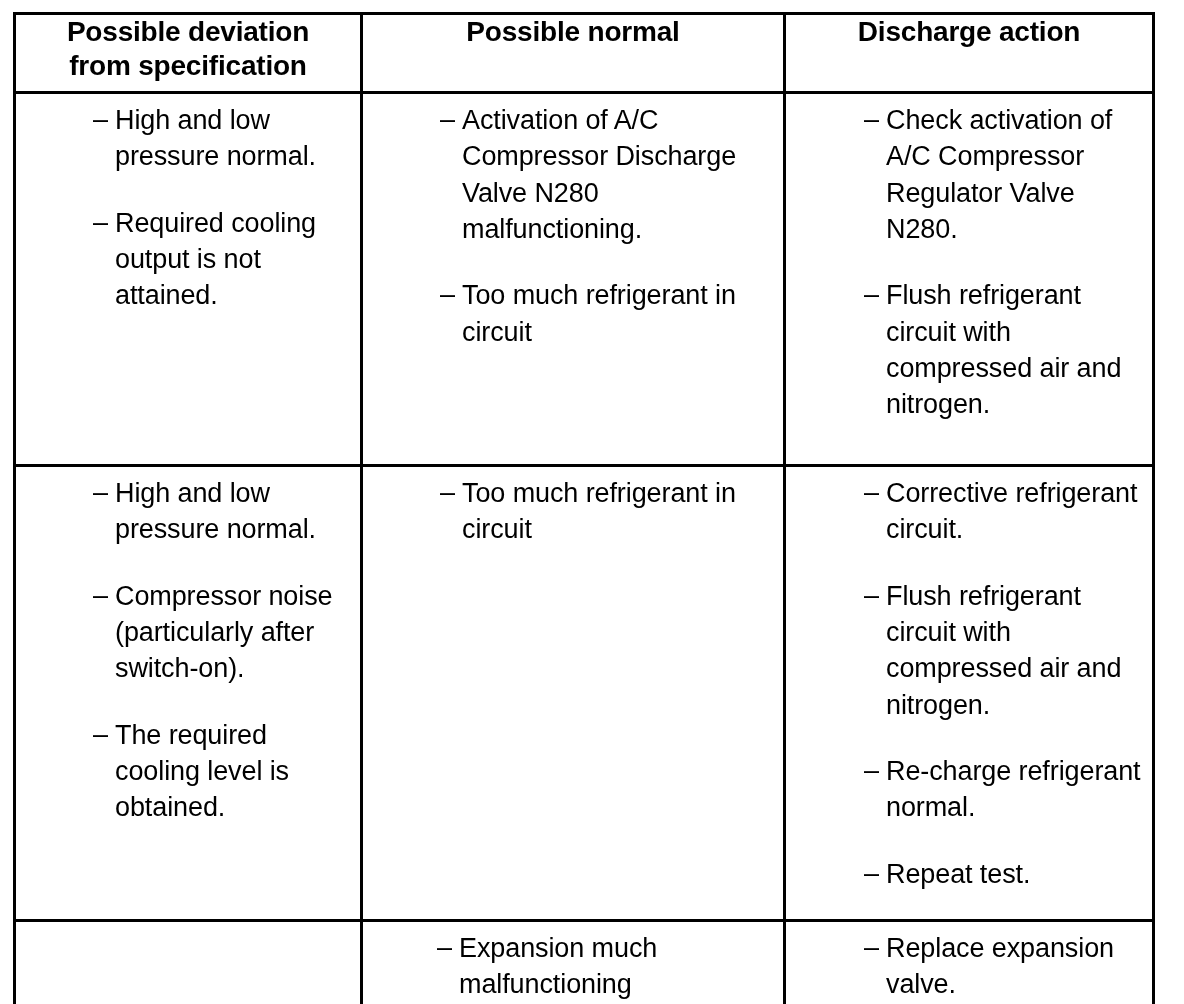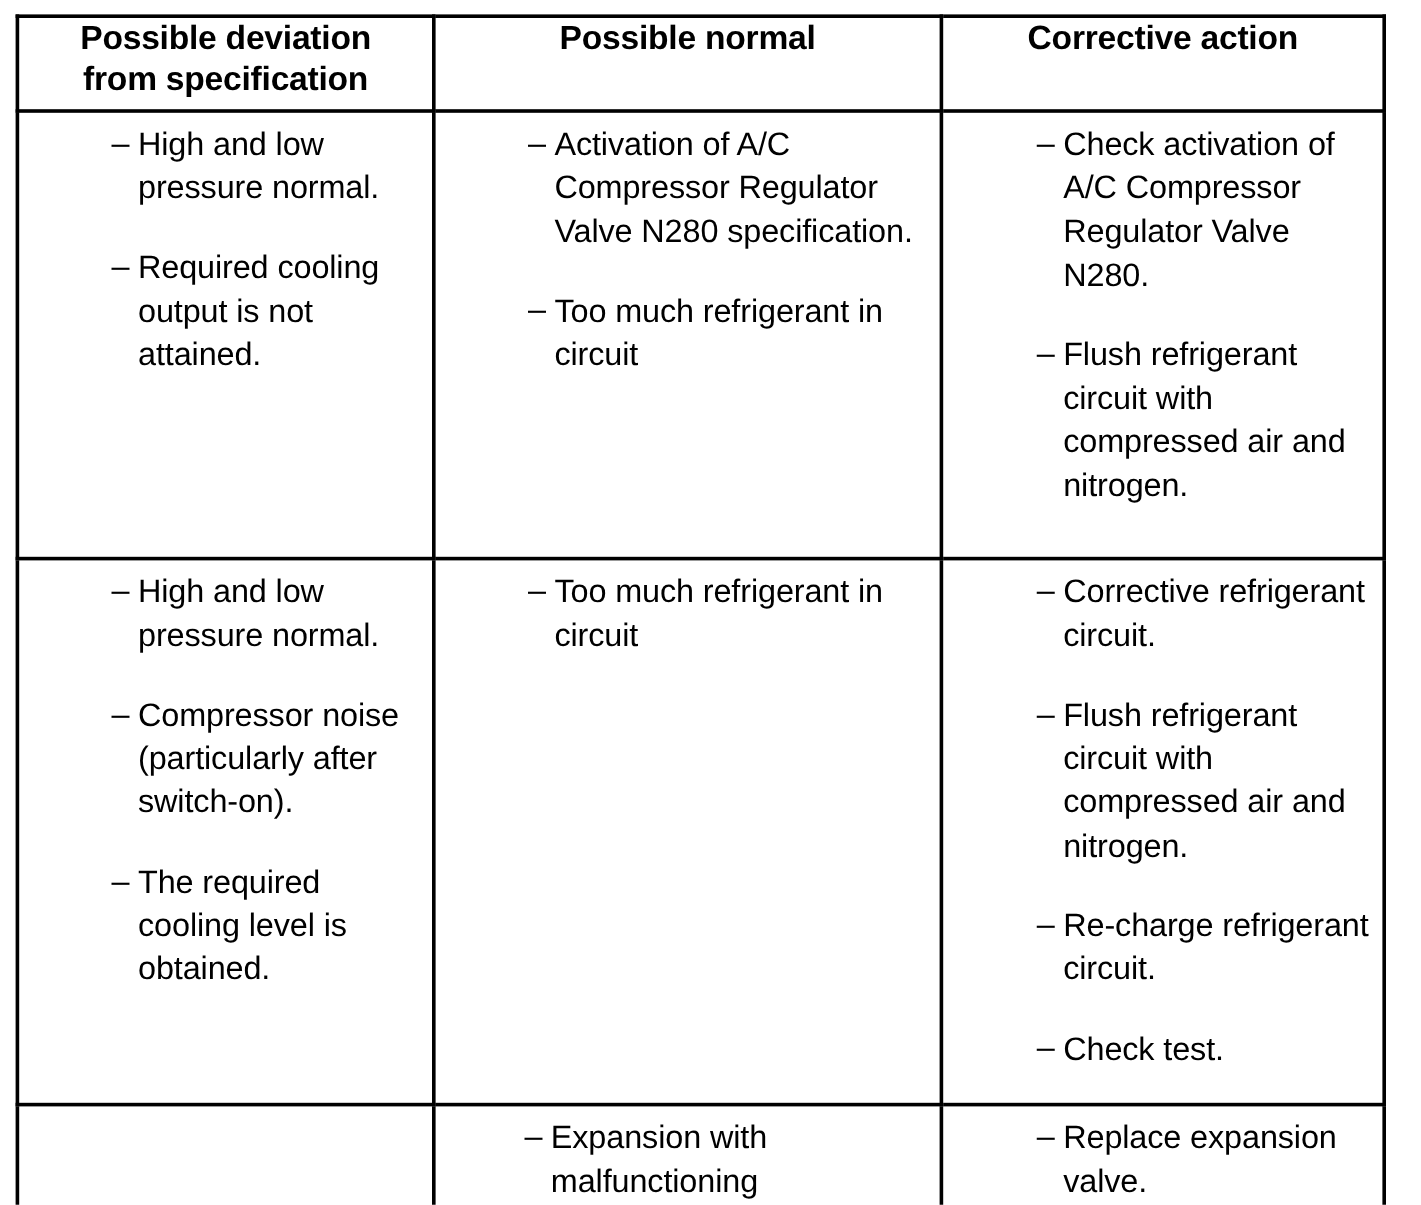--- a/index.html
+++ b/index.html
@@ -127,21 +127,21 @@
     <thead>
       <tr>
         <th>
           <span class="hdr-text">Possible deviation
 from specification</span>
         </th>
         <th>
           <span class="hdr-text">Possible normal</span>
         </th>
         <th>
-          <span class="hdr-text">Corrective action</span>
+          <span class="hdr-text">Discharge action</span>
         </th>
       </tr>
     </thead>
 
     <tbody>
 
       <tr class="row-1">
         <td>
           <div class="cell col1">
             <ul class="bullets">
@@ -155,21 +155,21 @@
               </li>
             </ul>
           </div>
         </td>
 
         <td>
           <div class="cell col2">
             <ul class="bullets">
               <li class="bullet">
                 <span class="dash">–</span>
-                <span class="bullet-text">Activation of A/C Compressor Regulator Valve N280 specification.</span>
+                <span class="bullet-text">Activation of A/C Compressor Discharge Valve N280 malfunctioning.</span>
               </li>
               <li class="bullet">
                 <span class="dash">–</span>
                 <span class="bullet-text">Too much refrigerant in circuit</span>
               </li>
             </ul>
           </div>
         </td>
 
         <td>
@@ -225,42 +225,42 @@
               <li class="bullet">
                 <span class="dash">–</span>
                 <span class="bullet-text">Corrective refrigerant circuit.</span>
               </li>
               <li class="bullet">
                 <span class="dash">–</span>
                 <span class="bullet-text">Flush refrigerant circuit with compressed air and nitrogen.</span>
               </li>
               <li class="bullet">
                 <span class="dash">–</span>
-                <span class="bullet-text">Re-charge refrigerant circuit.</span>
-              </li>
-              <li class="bullet">
-                <span class="dash">–</span>
-                <span class="bullet-text">Check test.</span>
+                <span class="bullet-text">Re-charge refrigerant normal.</span>
+              </li>
+              <li class="bullet">
+                <span class="dash">–</span>
+                <span class="bullet-text">Repeat test.</span>
               </li>
             </ul>
           </div>
         </td>
       </tr>
 
       <tr class="row-3">
         <td>
           <div class="cell col1 empty-cell"></div>
         </td>
 
         <td>
           <div class="cell col2">
             <ul class="bullets">
               <li class="bullet">
                 <span class="dash">–</span>
-                <span class="bullet-text">Expansion with malfunctioning</span>
+                <span class="bullet-text">Expansion much malfunctioning</span>
               </li>
             </ul>
           </div>
         </td>
 
         <td>
           <div class="cell col3">
             <ul class="bullets">
               <li class="bullet">
                 <span class="dash">–</span>

